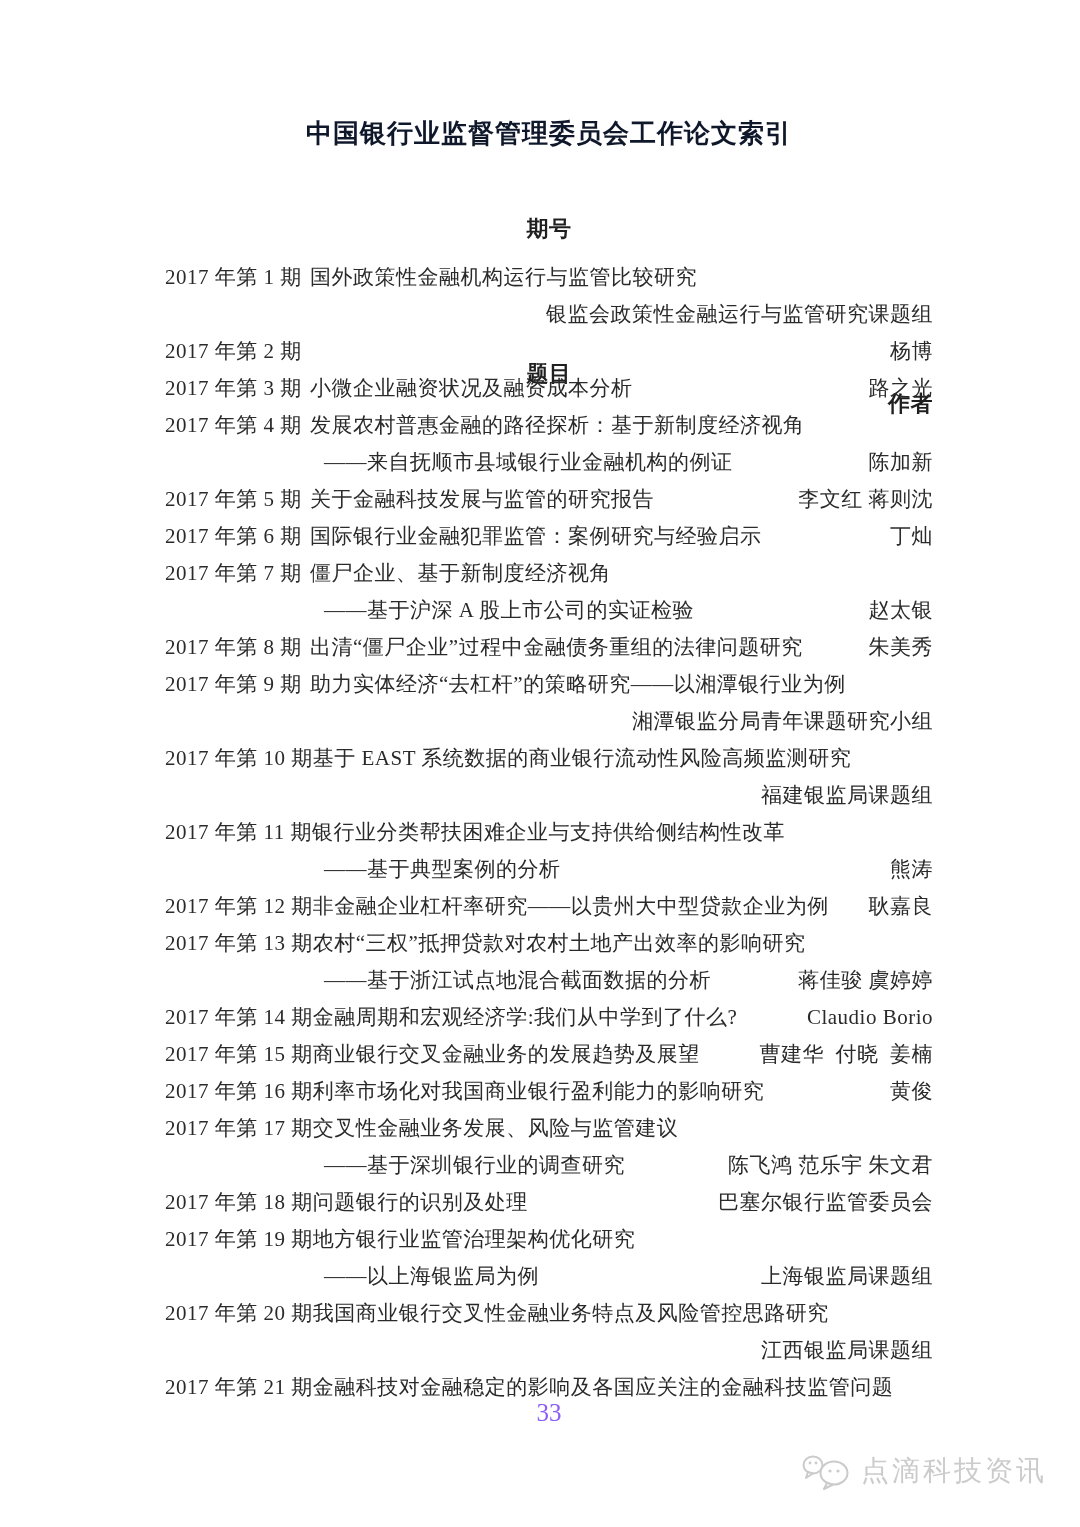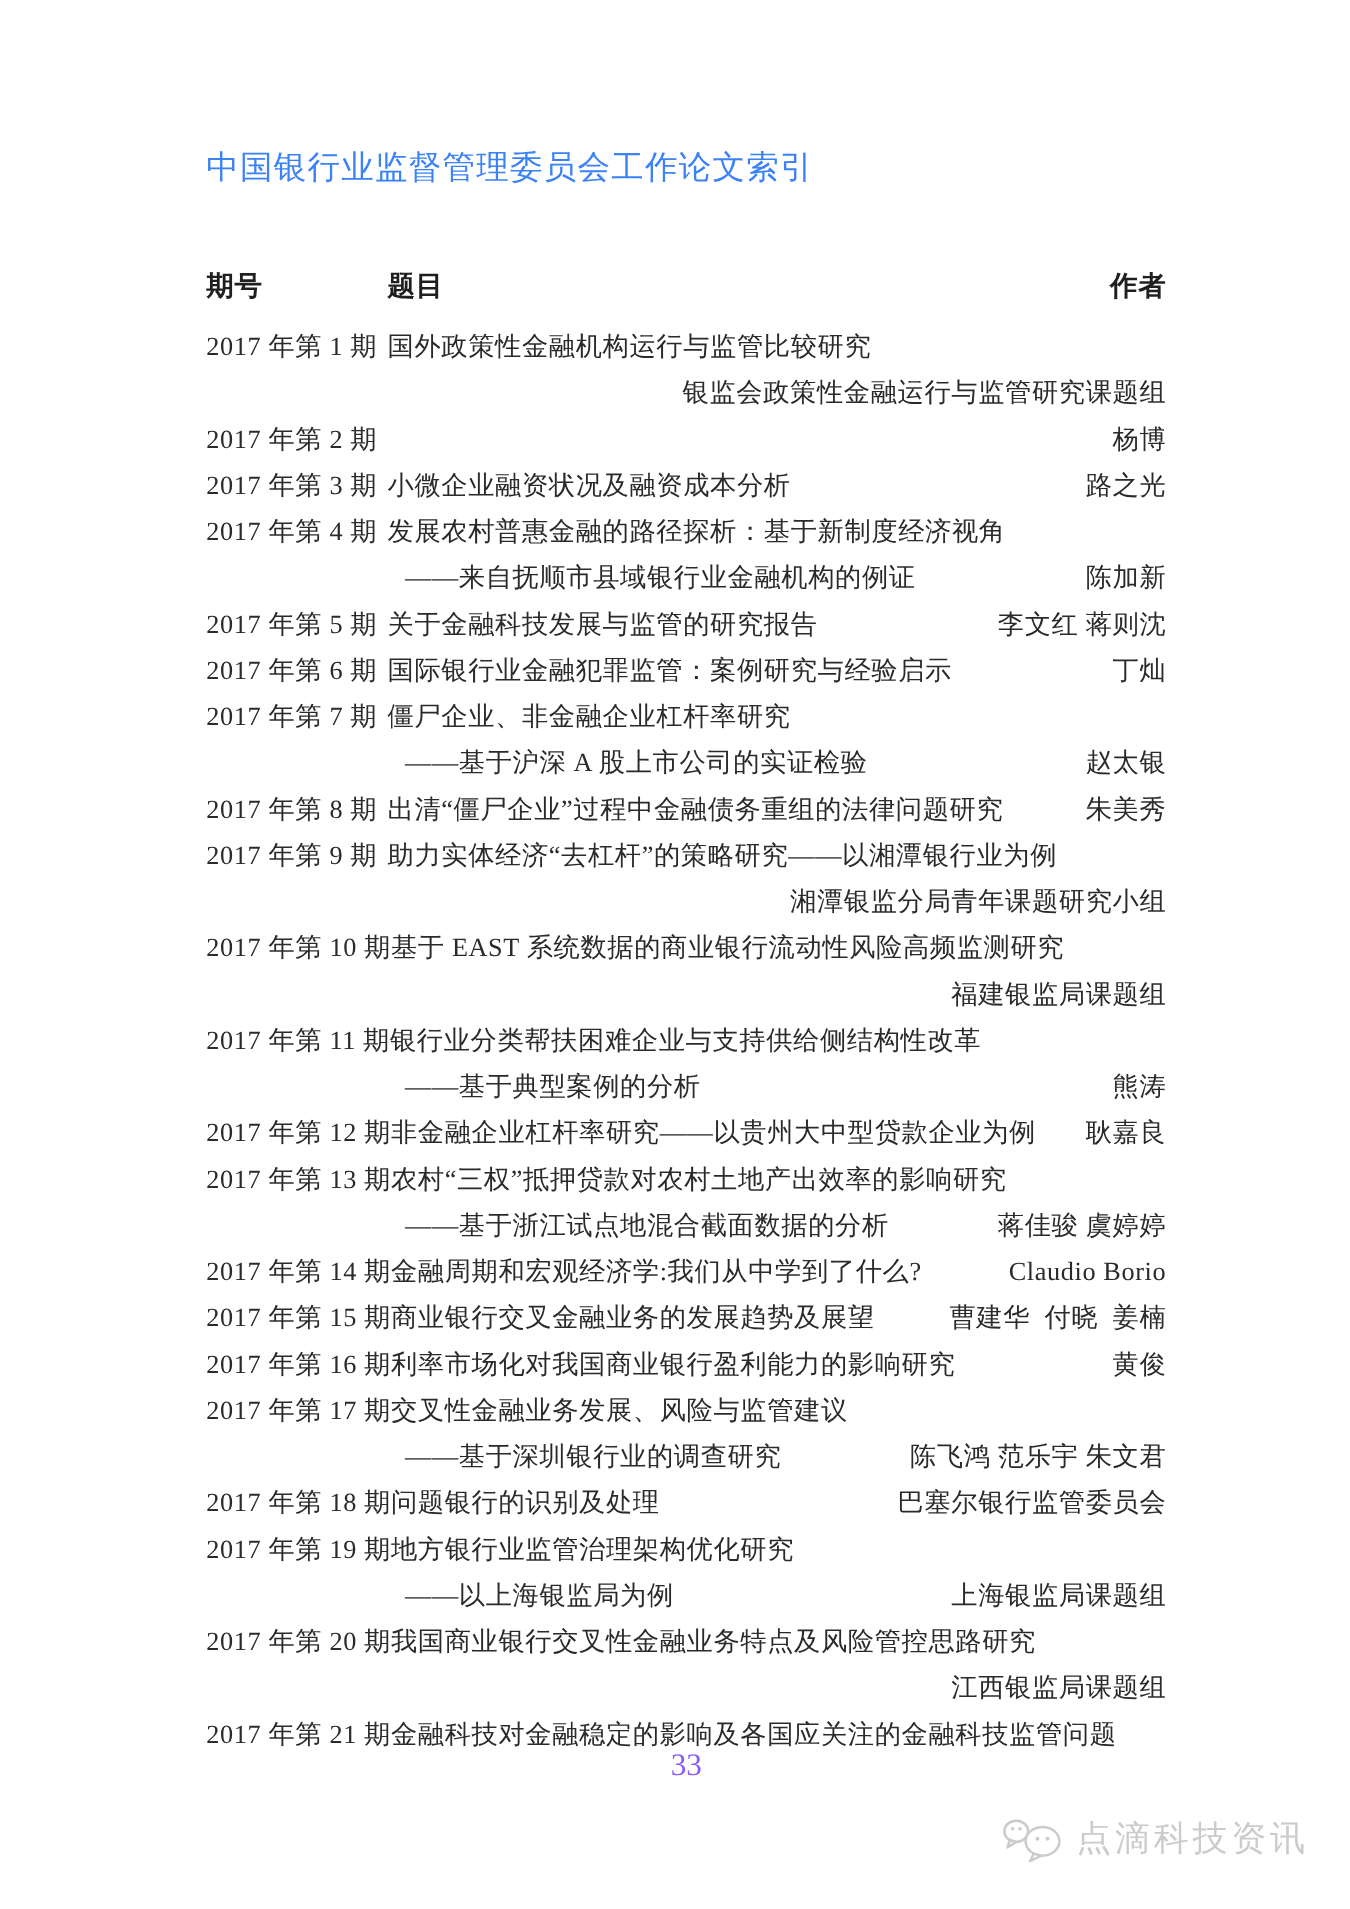--- a/index.html
+++ b/index.html
@@ -11,34 +11,35 @@
     overflow: hidden;
     font-family: "Liberation Serif", "DejaVu Serif", serif;
     color: #2a2a2a;
   }
   .content {
     padding: 116px 147px 0 165px; 
   }
   .doc-title {
     margin: 0;
     font-size: 26px;
-    font-weight: normal;
-    color: #3b82f6;
-    text-align: left;
+    font-weight: bold;
+    color: #0f172a;
+    text-align: center;
     letter-spacing: 1px;
     line-height: 36px;
   }
   .header-row {
     display: flex;
     align-items: center;
     margin-top: 62px;
     height: 30px;
     font-size: 22px;
     font-weight: bold;
     color: #1f1f1f;
+    flex-direction: column;
   }
   .entries { margin-top: 14px; }
   .line {
     display: flex;
     align-items: center;
     height: 37px;
     font-size: 21px;
     line-height: 28px;
     white-space: nowrap;
   }
@@ -130,21 +131,21 @@
           <span class="title">关于金融科技发展与监管的研究报告</span>
           <span class="author">李文红 蒋则沈</span>
         </div>
         <div class="line">
           <span class="issue">2017 年第 6 期</span>
           <span class="title">国际银行业金融犯罪监管：案例研究与经验启示</span>
           <span class="author">丁灿</span>
         </div>
         <div class="line">
           <span class="issue">2017 年第 7 期</span>
-          <span class="title">僵尸企业、非金融企业杠杆率研究</span>
+          <span class="title">僵尸企业、基于新制度经济视角</span>
           <span class="author"></span>
         </div>
         <div class="line">
           <span class="issue"></span>
           <span class="title indent">——基于沪深 A 股上市公司的实证检验</span>
           <span class="author">赵太银</span>
         </div>
         <div class="line">
           <span class="issue">2017 年第 8 期</span>
           <span class="title">出清“僵尸企业”过程中金融债务重组的法律问题研究</span>

